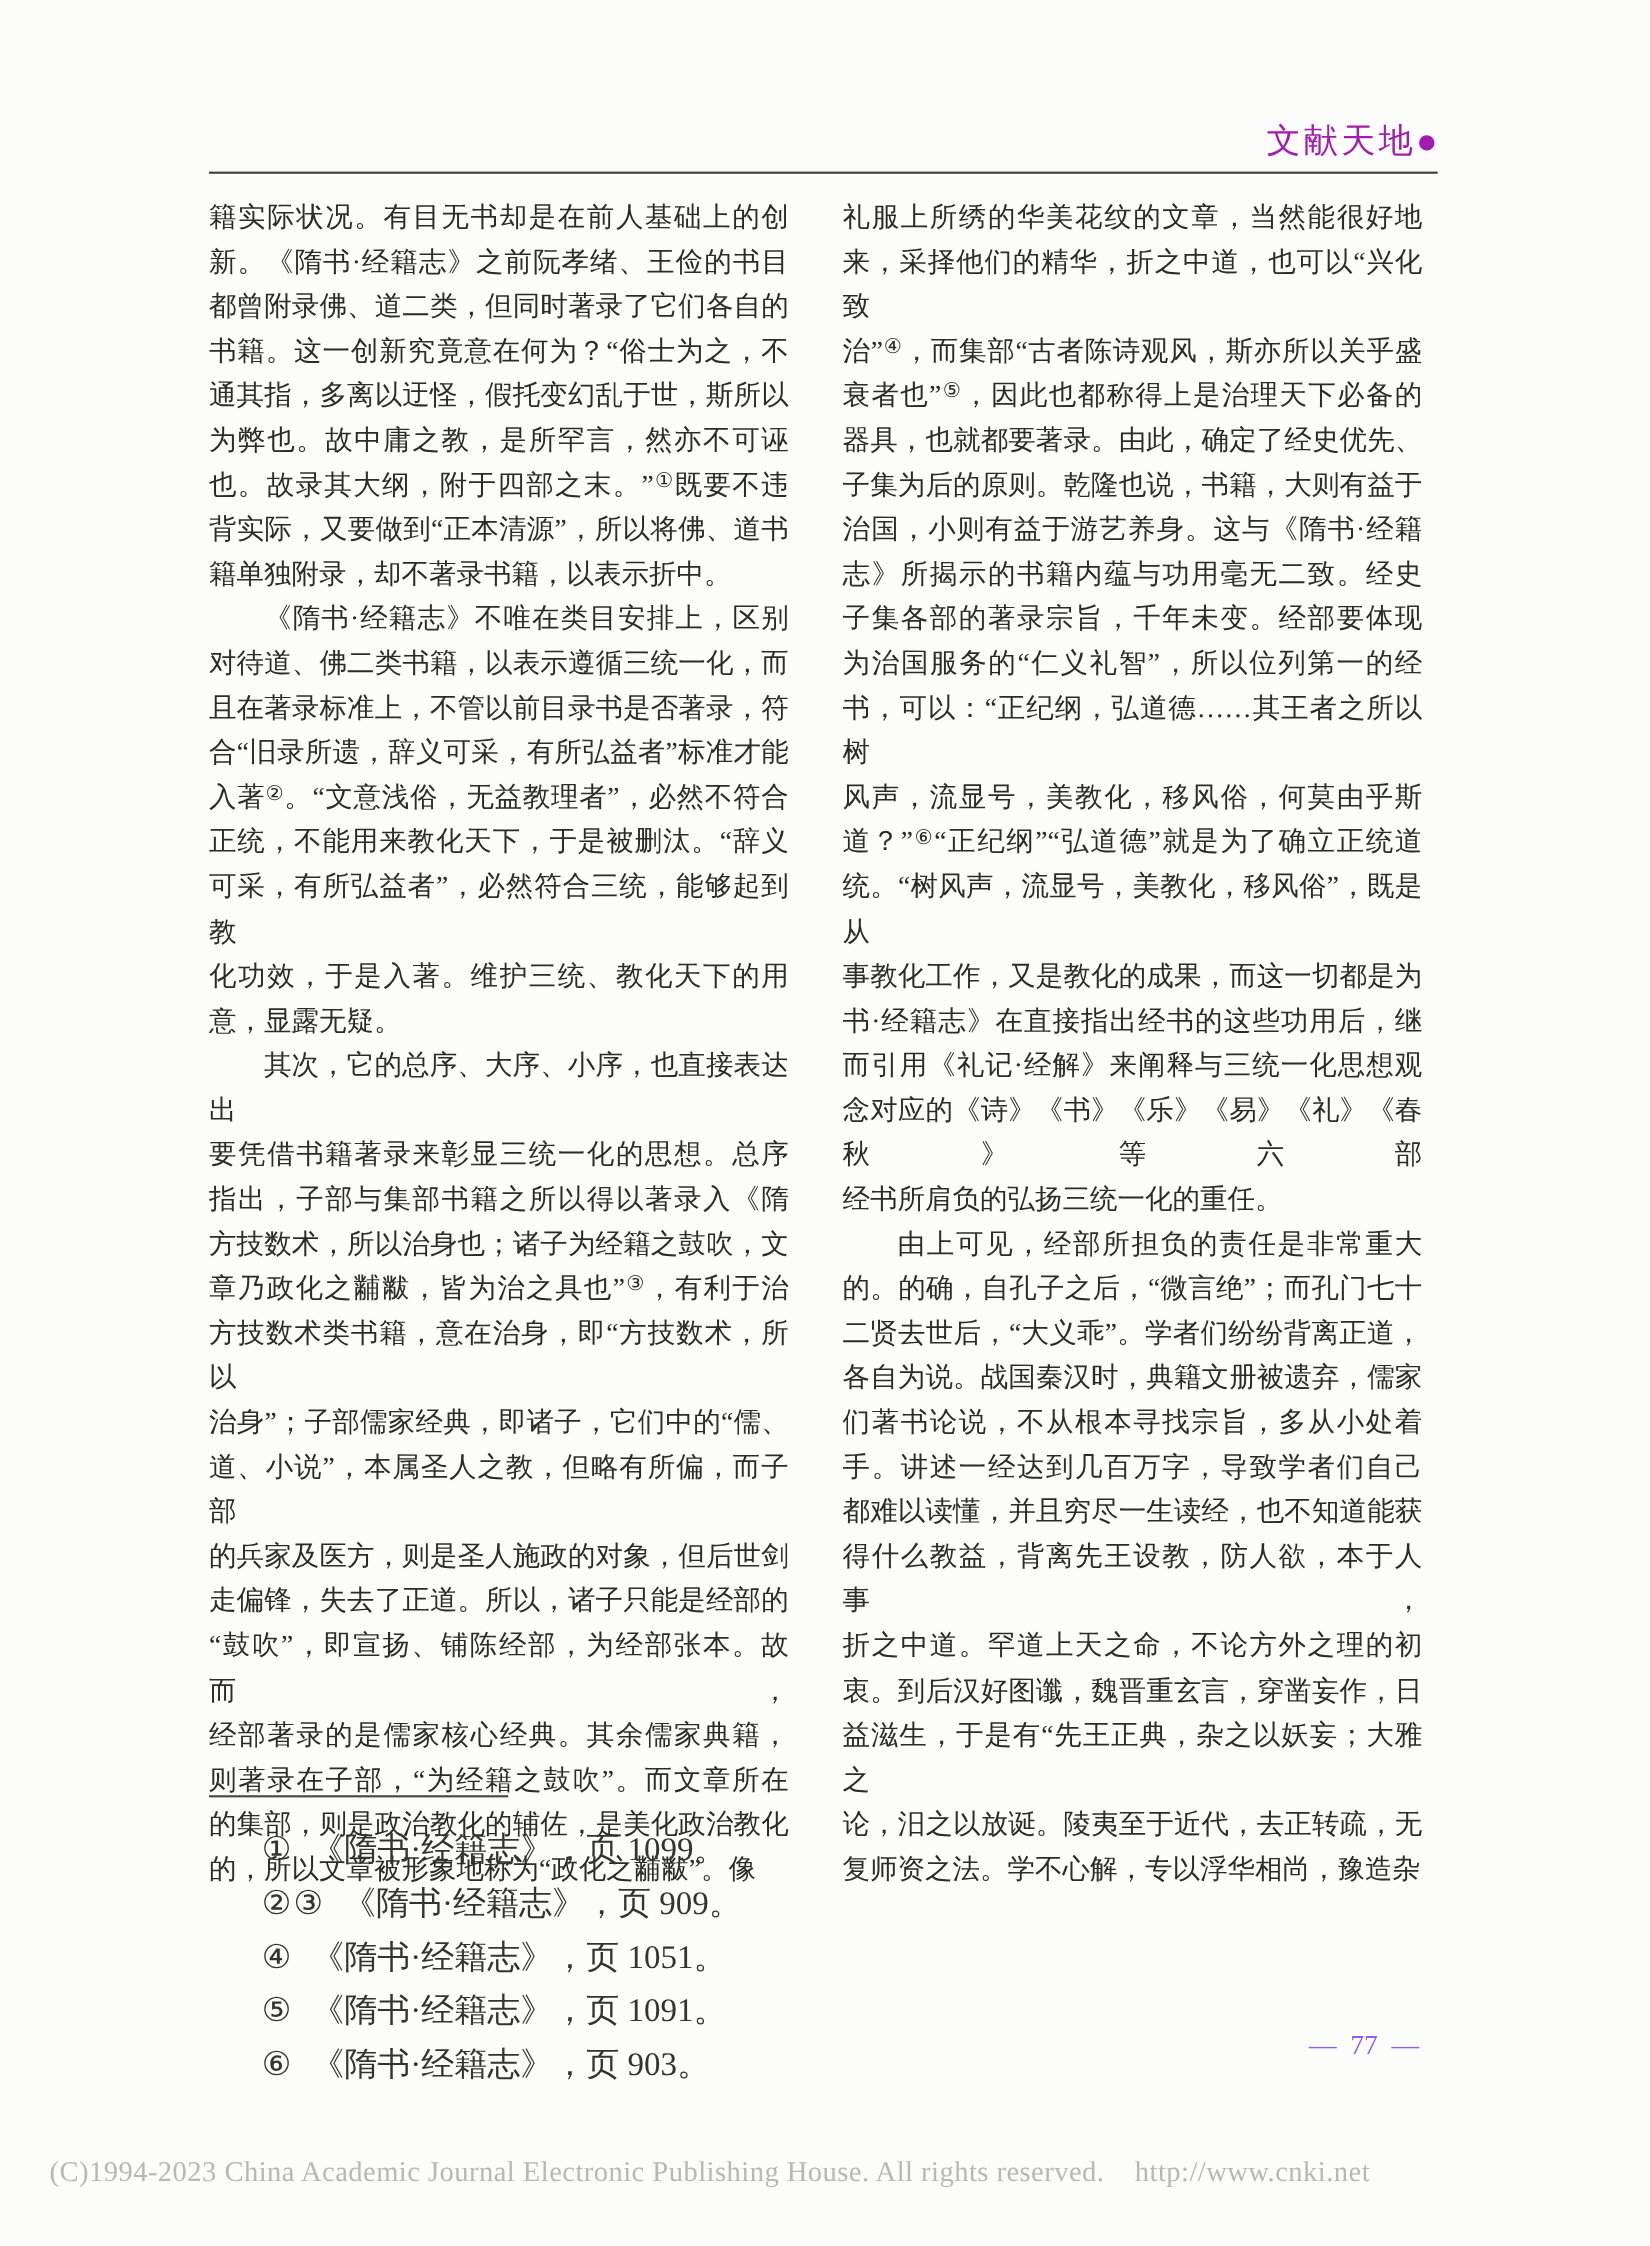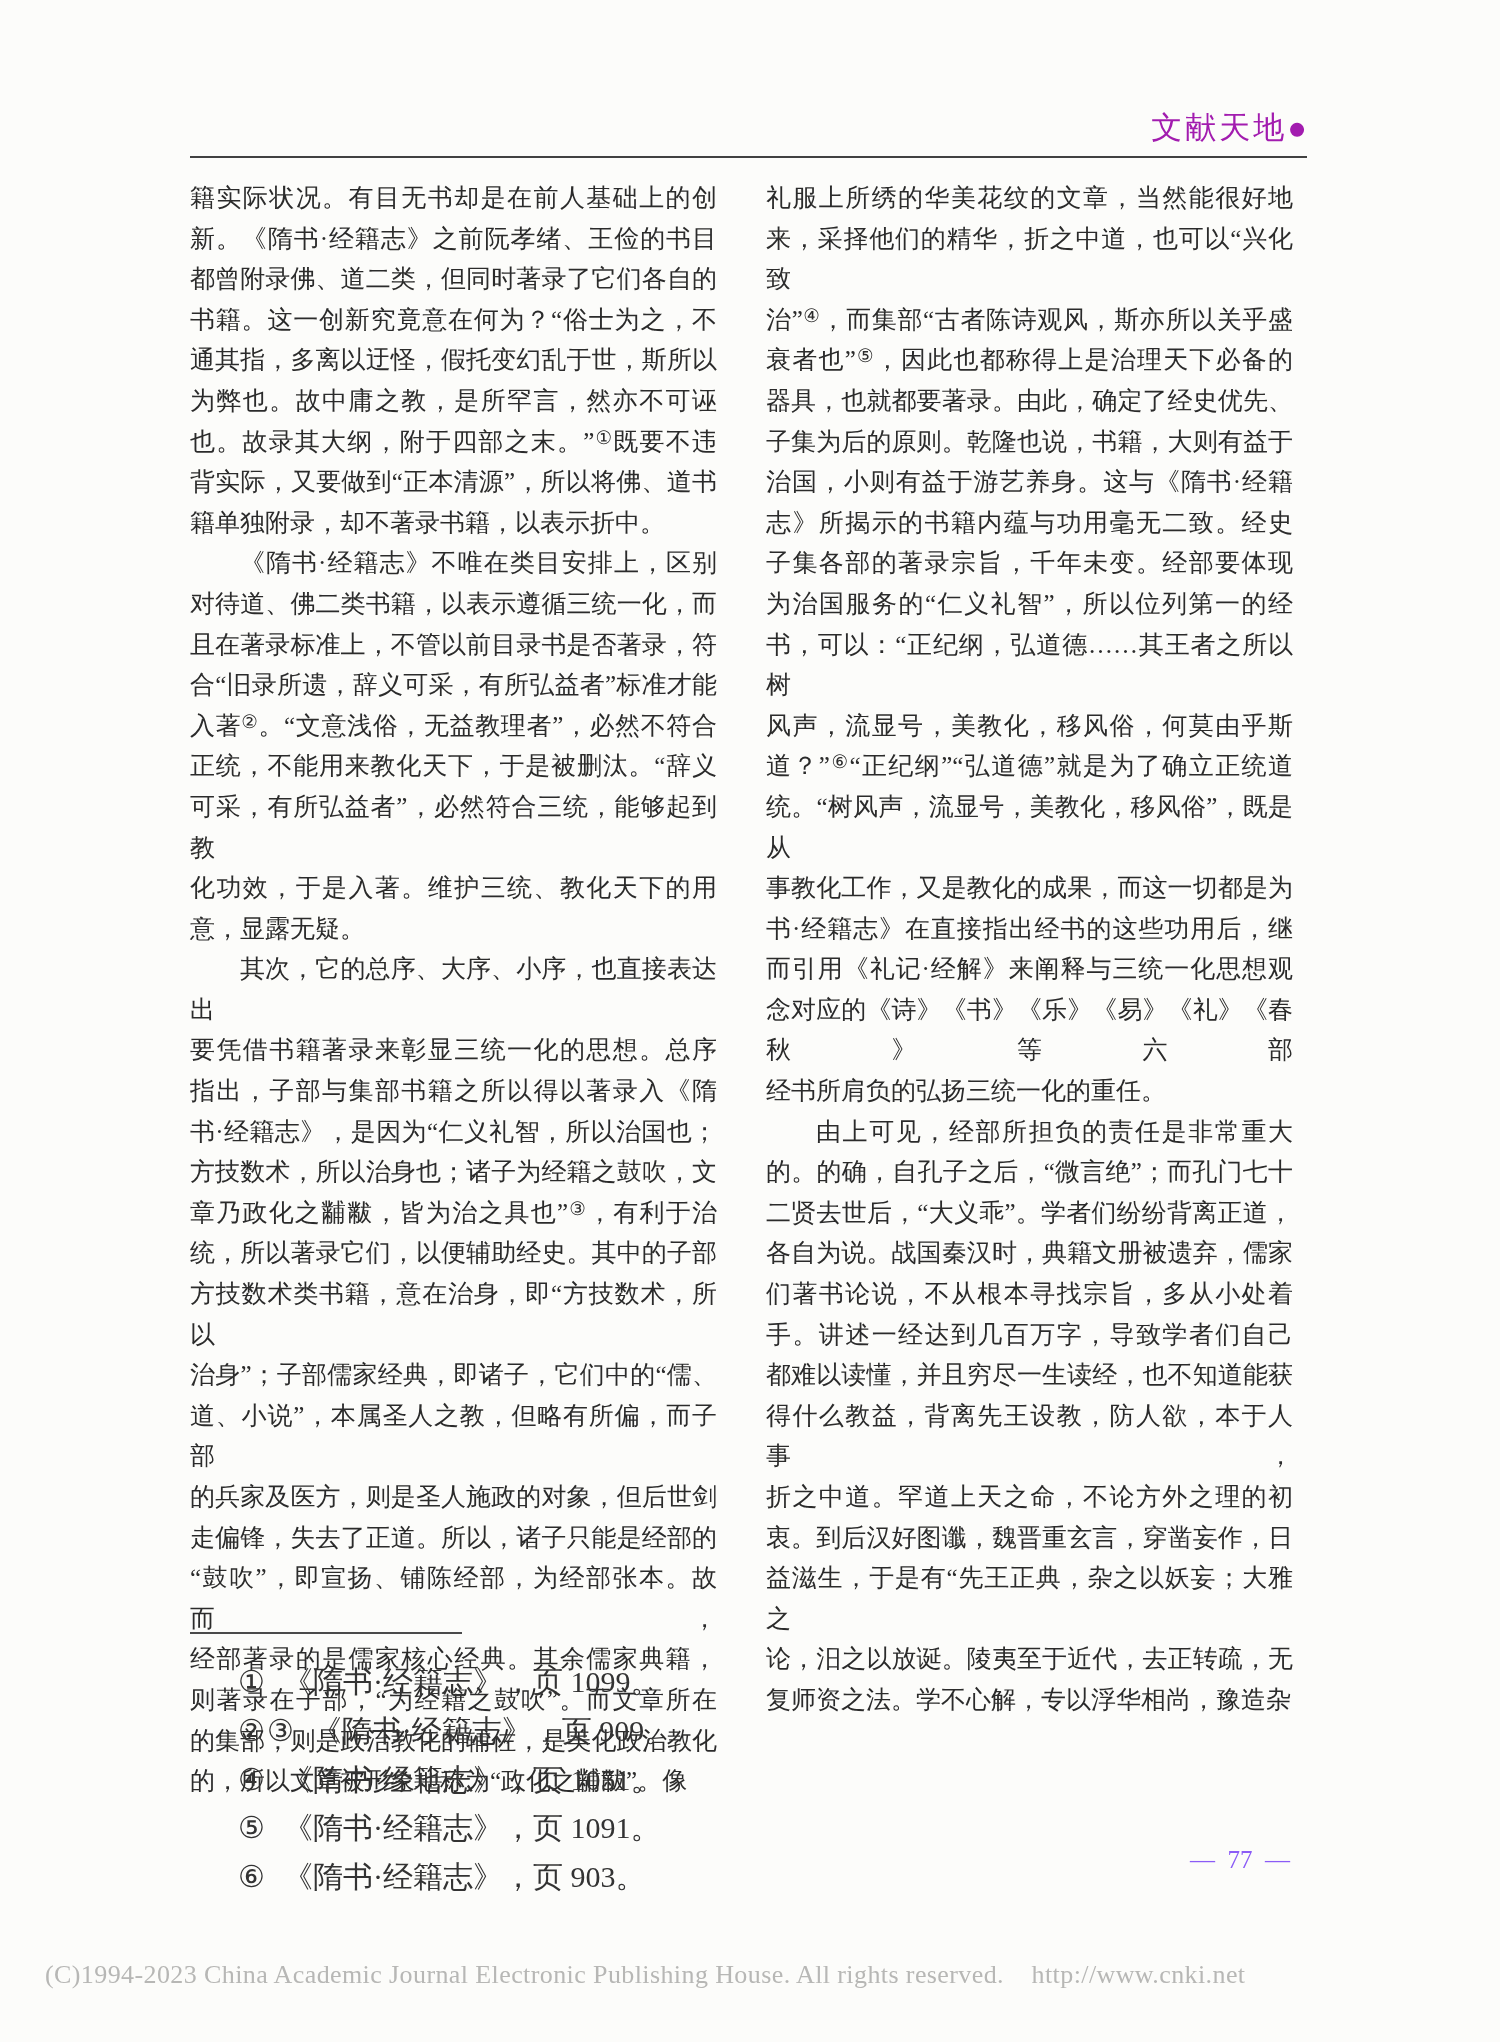--- a/index.html
+++ b/index.html
@@ -93,24 +93,22 @@
         <div class="line">入著<span class="fnref">②</span>。“文意浅俗，无益教理者”，必然不符合</div>
         <div class="line">正统，不能用来教化天下，于是被删汰。“辞义</div>
         <div class="line">可采，有所弘益者”，必然符合三统，能够起到教</div>
         <div class="line">化功效，于是入著。维护三统、教化天下的用</div>
         <div class="line lastline">意，显露无疑。</div>
       </div>
       <div class="para">
         <div class="line indent">其次，它的总序、大序、小序，也直接表达出</div>
         <div class="line">要凭借书籍著录来彰显三统一化的思想。总序</div>
         <div class="line">指出，子部与集部书籍之所以得以著录入《隋</div>
-        <div class="line">书·经籍志》，是因为“仁义礼智，所以治国也；</div>
         <div class="line">方技数术，所以治身也；诸子为经籍之鼓吹，文</div>
         <div class="line">章乃政化之黼黻，皆为治之具也”<span class="fnref">③</span>，有利于治</div>
-        <div class="line">统，所以著录它们，以便辅助经史。其中的子部</div>
         <div class="line">方技数术类书籍，意在治身，即“方技数术，所以</div>
         <div class="line">治身”；子部儒家经典，即诸子，它们中的“儒、</div>
         <div class="line">道、小说”，本属圣人之教，但略有所偏，而子部</div>
         <div class="line">的兵家及医方，则是圣人施政的对象，但后世剑</div>
         <div class="line">走偏锋，失去了正道。所以，诸子只能是经部的</div>
         <div class="line">“鼓吹”，即宣扬、铺陈经部，为经部张本。故而，</div>
         <div class="line">经部著录的是儒家核心经典。其余儒家典籍，</div>
         <div class="line">则著录在子部，“为经籍之鼓吹”。而文章所在</div>
         <div class="line">的集部，则是政治教化的辅佐，是美化政治教化</div>
         <div class="line lastline">的，所以文章被形象地称为“政化之黼黻”。像</div>

